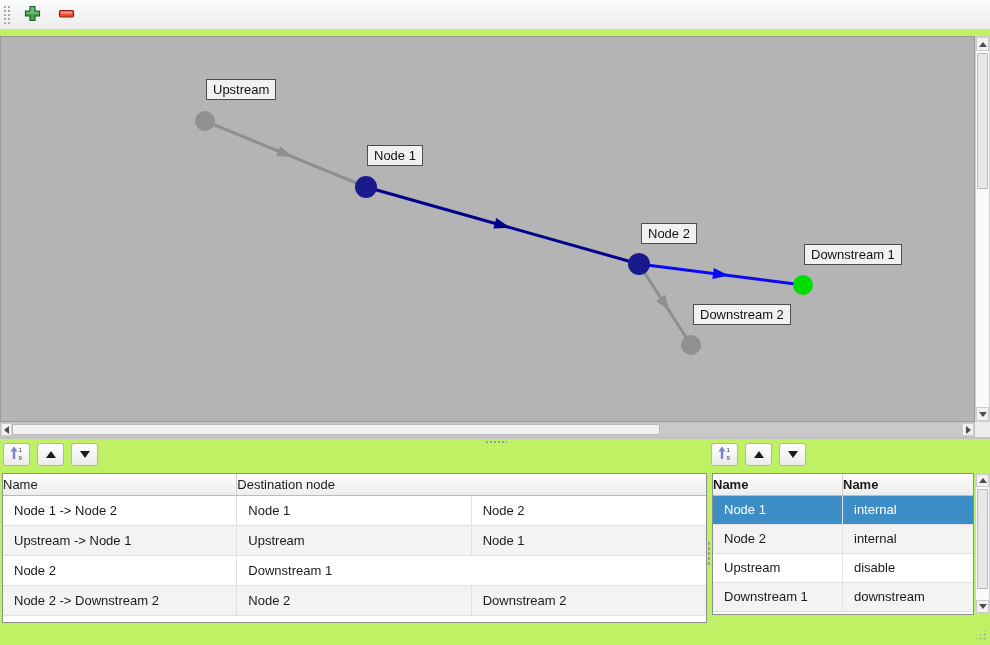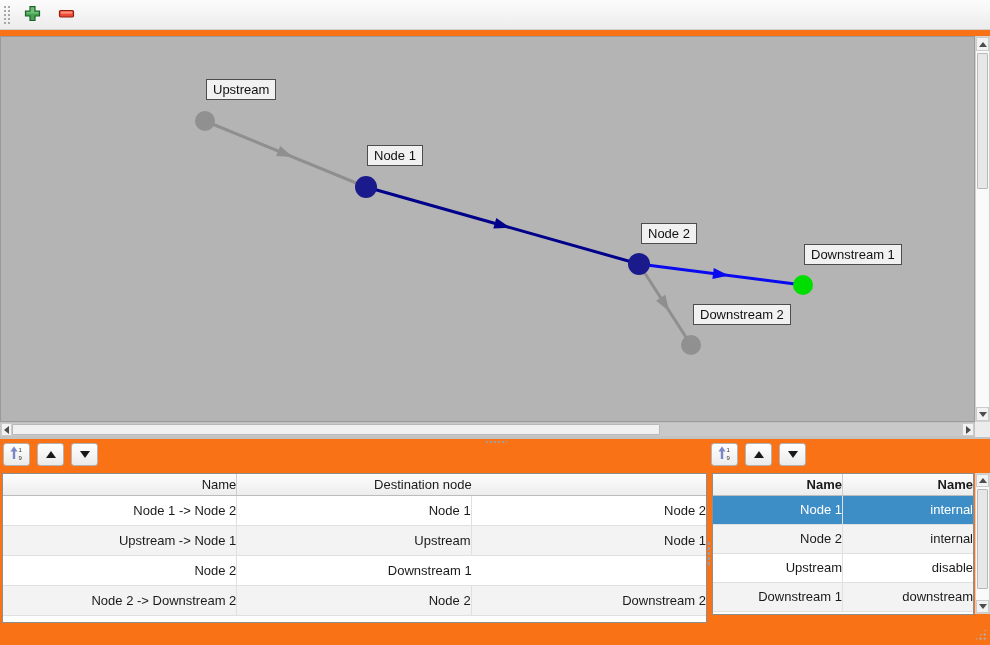--- a/index.html
+++ b/index.html
@@ -1,18 +1,18 @@
 <!DOCTYPE html>
 <html style="--sel: #3d8ec7;"><head>
 <meta charset="utf-8">
 <style>
   * { margin:0; padding:0; box-sizing:border-box; }
   html,body { width:990px; height:645px; }
   body { font-family:"Liberation Sans","DejaVu Sans",sans-serif; font-size:13px; color:#1a1a1a; background:#f0efee; overflow:hidden; }
-  #app { position:relative; width:990px; height:645px; background:#f97316; }
+  #app { position:relative; width:990px; height:645px; background:#bef264; }
 
   
   #toolbar { position:absolute; left:0; top:0; width:990px; height:30px;
     background:linear-gradient(#fcfcfc,#ececec); border-bottom:1px solid #cfcfcf;
     display:flex; align-items:center; }
   .grip-v { width:8px; height:20px; margin:0 8px 0 3px;
     background-image:radial-gradient(#a8a8a8 34%, transparent 36%);
     background-size:4px 4px; }
   .flat-tool { width:26px; height:24px; display:flex; align-items:center; justify-content:center; margin-right:8px; }
 
@@ -56,31 +56,31 @@
     background:linear-gradient(#ffffff,#ebebeb); display:flex; align-items:center; justify-content:center; }
   .tri-btn-up { width:0;height:0;border-left:5px solid transparent;border-right:5px solid transparent;border-bottom:7px solid #1a1a1a; }
   .tri-btn-down { width:0;height:0;border-left:5px solid transparent;border-right:5px solid transparent;border-top:7px solid #1a1a1a; }
 
   
   .tbl { position:absolute; top:473px; background:#ffffff; border:1px solid #8e8e8e; }
   #edge-table { left:2px; width:705px; }
   #node-table { left:712px; width:262px; }
   .thead { display:grid; height:22px; background:linear-gradient(#fdfdfd,#ededed);
     border-bottom:1px solid #bcbcbc; }
-  .hcell { text-align:right; line-height:21px; border-right:1px solid #cfcfcf; overflow:hidden; }
+  .hcell { text-align:left; line-height:21px; border-right:1px solid #cfcfcf; overflow:hidden; }
   .hcell:last-child { border-right:none; }
   #node-table .hcell { font-weight:bold; }
   .cols3 { grid-template-columns:1fr 1fr 1fr; }
   .cols2 { grid-template-columns:1fr 1fr; }
   .trow { display:grid; border-bottom:1px solid #e0e0e0; background:#ffffff; }
   #edge-table .trow { height:30px; }
   #node-table .trow { height:29px; }
   .trow.alt { background:#f3f3f3; }
   .trow.sel { background:var(--sel,#3d8ec7); color:#ffffff; }
-  .tcell { padding-left:11px; border-right:1px solid #e0e0e0; overflow:hidden; white-space:nowrap;text-align:right; }
+  .tcell { padding-left:11px; border-right:1px solid #e0e0e0; overflow:hidden; white-space:nowrap; }
   #edge-table .tcell { line-height:29px; }
   #node-table .tcell { line-height:28px; }
   .tcell:last-child { border-right:none; }
   .tbl-footer { height:6px; background:#ffffff; }
 
   #node-vscroll { position:absolute; left:975px; top:473px; width:15px; height:141px;
     background:#fafafa; border:1px solid #d2d2d2; }
   #node-vthumb { position:absolute; left:1px; top:15px; width:11px; height:100px;
     background:#e7e7e7; border:1px solid #b9b9b9; border-radius:1px; }
 

